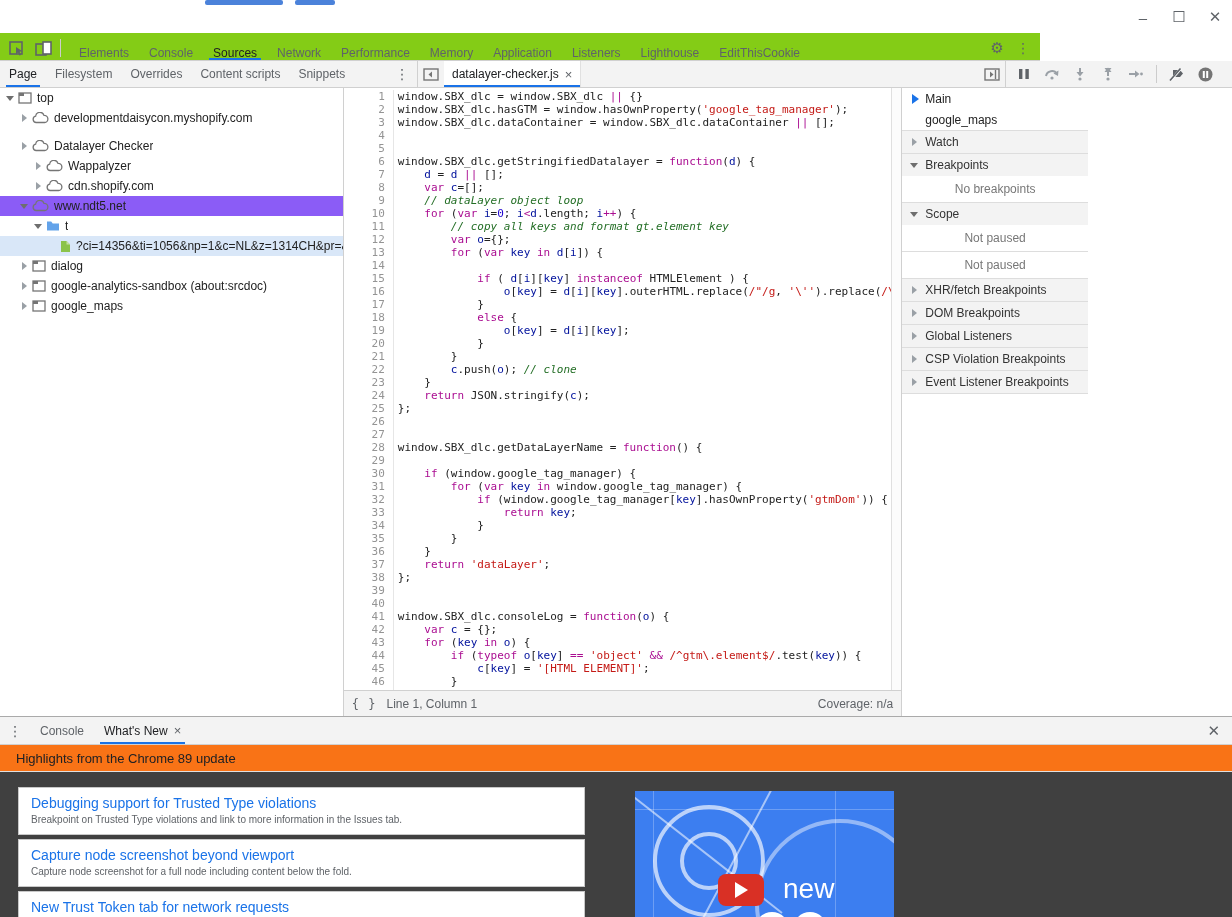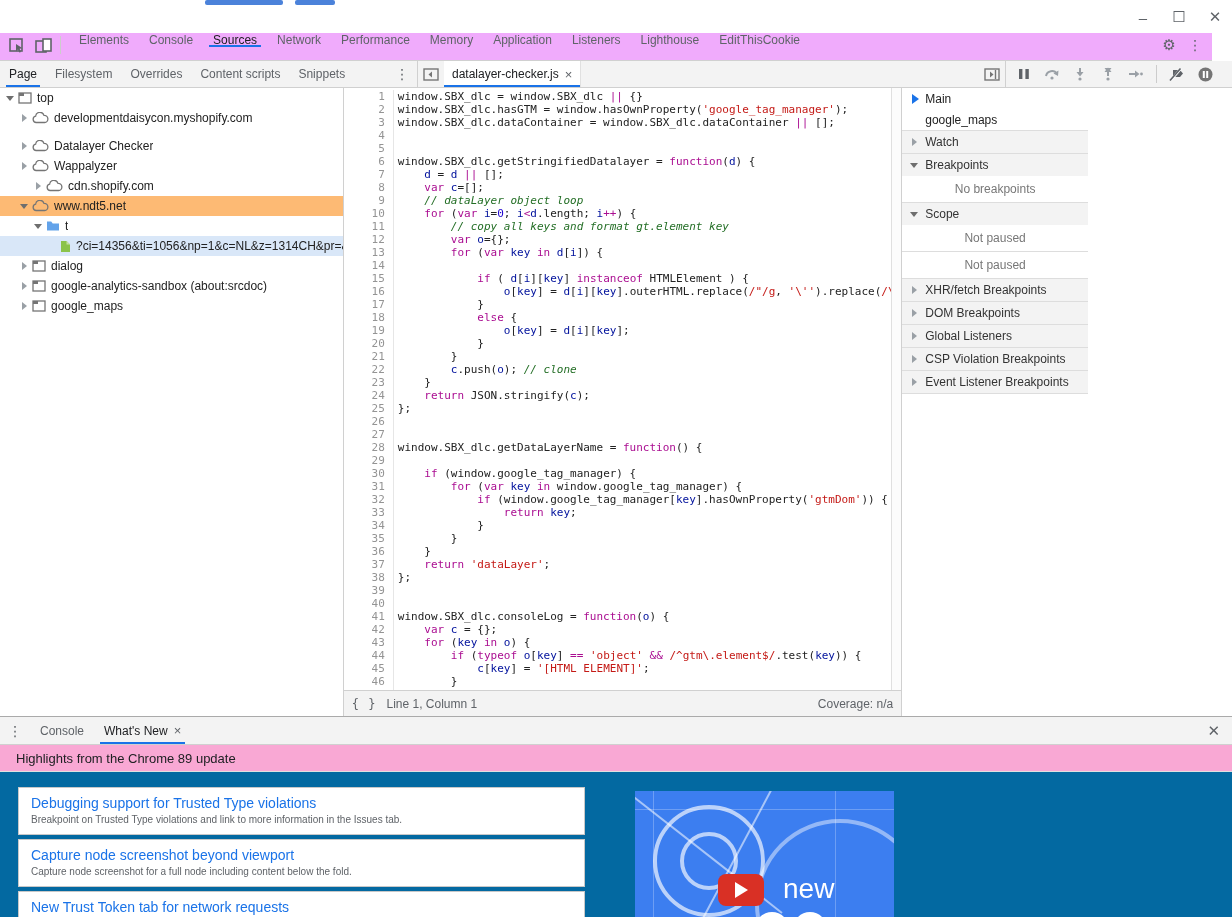--- a/index.html
+++ b/index.html
@@ -9,22 +9,22 @@
   #stage { position:relative; width:1232px; height:917px; background:#fff; }
 
   
   #titlebar { left:0; top:0; width:1232px; height:33px; background:#fff; }
   .page-artifact { position:absolute; top:0; height:5px; background:#2b6cd4; border-radius:2px; opacity:.85; }
   .win-controls { position:absolute; right:6px; top:6px; display:flex; gap:14px; color:#5f6368; }
   .win-btn { width:22px; height:22px; display:flex; align-items:center; justify-content:center;
     font-size:15px; cursor:default; }
 
   
-  #main-toolbar { left:0; top:33px; width:1212px; height:28px; background:#f0abfc;
-    border-bottom:1px solid #d0d0d0; display:flex; align-items:flex-start; }
+  #main-toolbar { left:0; top:33px; width:1040px; height:28px; background:#84cc16;
+    border-bottom:1px solid #d0d0d0; display:flex; align-items:flex-end; }
   .tb-icons { display:flex; align-items:center; padding:0 4px; }
   .tb-iconbtn { width:26px; height:24px; display:flex; align-items:center; justify-content:center; }
   .tb-sep { width:1px; height:18px; background:#ccc; margin:auto 4px; }
   .tabs-row { display:flex; align-items:stretch; }
   .tab { padding:0 10px; display:flex; align-items:center; font-size:12px; color:#5f6368;
     position:relative; white-space:nowrap; }
   .tab.active { color:#202124; }
   .tab.active::after { content:""; position:absolute; left:6px; right:6px; bottom:0;
     height:2px; background:#1a73e8; }
   .tb-right { margin-left:auto; display:flex; align-items:center; padding-right:4px; color:#5f6368; }
@@ -47,21 +47,21 @@
 
   
   #content { left:0; top:88px; width:1088px; height:628px; display:flex; }
   #navigator { width:418px; border-right:1px solid #d0d0d0; overflow:hidden; background:#fff; }
   #editor-col { width:588px; border-right:1px solid #d0d0d0; display:flex; flex-direction:column; }
   #sidebar { width:226px; background:#fff; overflow:hidden; }
 
   
   .tree-row { height:20px; display:flex; align-items:center; font-size:12px; color:#222;
     white-space:nowrap; overflow:hidden; }
-  .tree-row.sel-gray { background:#fdba74; }
+  .tree-row.sel-gray { background:#8b5cf6; }
   .tree-row.sel-blue { background:#d9e7f8; }
   .tri { width:12px; flex:0 0 12px; display:flex; align-items:center; justify-content:center; }
   .tri-exp { width:0; height:0; border-left:4px solid transparent; border-right:4px solid transparent;
     border-top:5px solid #6e6e6e; }
   .tri-col { width:0; height:0; border-top:4px solid transparent; border-bottom:4px solid transparent;
     border-left:5px solid #9aa0a6; }
   .tree-icon { margin:0 5px 0 2px; display:flex; align-items:center; }
   .tree-label { overflow:hidden; text-overflow:clip; }
 
   
@@ -93,22 +93,22 @@
   .thread-arrow.blank { border-left-color:transparent; }
 
   
   #drawer { left:0; top:716px; width:1232px; height:201px; border-top:1px solid #aaa; background:#fff; }
   #drawer-tabbar { height:28px; background:#f3f3f3; border-bottom:1px solid #d0d0d0;
     display:flex; align-items:stretch; }
   #drawer-tabbar .kebab { margin-left:0; }
   #drawer-close { margin-left:auto; display:flex; align-items:center; padding:0 12px;
     color:#5f6368; font-size:15px; }
   #wn-header { height:27px; display:flex; align-items:center; padding:0 16px; font-size:13px;
-    color:#202124; border-bottom:1px solid #e0e0e0; background:#f9a8d4; }
-  #wn-body { position:relative; height:145px; overflow:hidden; background:#0369a1; }
+    color:#202124; border-bottom:1px solid #e0e0e0; background:#f97316; }
+  #wn-body { position:relative; height:145px; overflow:hidden; background:#404040; }
   .wn-card { position:absolute; left:18px; width:567px; border:1px solid #c8c8c8; background:#fff;
     padding:7px 12px 9px; }
   .wn-title { color:#1a73e8; font-size:14px; margin-bottom:3px; white-space:nowrap; overflow:hidden; }
   .wn-desc { color:#5f6368; font-size:10px; white-space:nowrap; overflow:hidden; }
 
   
   #thumb { position:absolute; left:635px; top:19px; width:259px; height:150px; background:#3c7ef0; overflow:hidden; }
   .bp-line { position:absolute; background:rgba(255,255,255,.25); }
   .bp-circle { position:absolute; border:4px solid rgba(255,255,255,.65); border-radius:50%; }
   .bp-diag { position:absolute; width:200px; height:2px; background:rgba(255,255,255,.55);
@@ -284,21 +284,21 @@
           <span class="tri">
             <span class="tri-col"></span>
           </span>
           <span class="tree-icon">
             <svg width="17" height="12" viewBox="0 0 17 12">
               <path d="M4.2 10.5 a3.2 3.2 0 0 1 -0.6 -6.3 A4.3 4.3 0 0 1 12 3.4 a3.1 3.1 0 0 1 0.6 7.1 Z" fill="none" stroke="#757575" stroke-width="1.3"></path>
             </svg>
           </span>
           <span class="tree-label">Datalayer Checker</span>
         </div>
-        <div class="tree-row" style="padding-left: 18px;">
+        <div class="tree-row" style="padding-left: 32px;">
           <span class="tri">
             <span class="tri-col"></span>
           </span>
           <span class="tree-icon">
             <svg width="17" height="12" viewBox="0 0 17 12">
               <path d="M4.2 10.5 a3.2 3.2 0 0 1 -0.6 -6.3 A4.3 4.3 0 0 1 12 3.4 a3.1 3.1 0 0 1 0.6 7.1 Z" fill="none" stroke="#757575" stroke-width="1.3"></path>
             </svg>
           </span>
           <span class="tree-label">Wappalyzer</span>
         </div>

